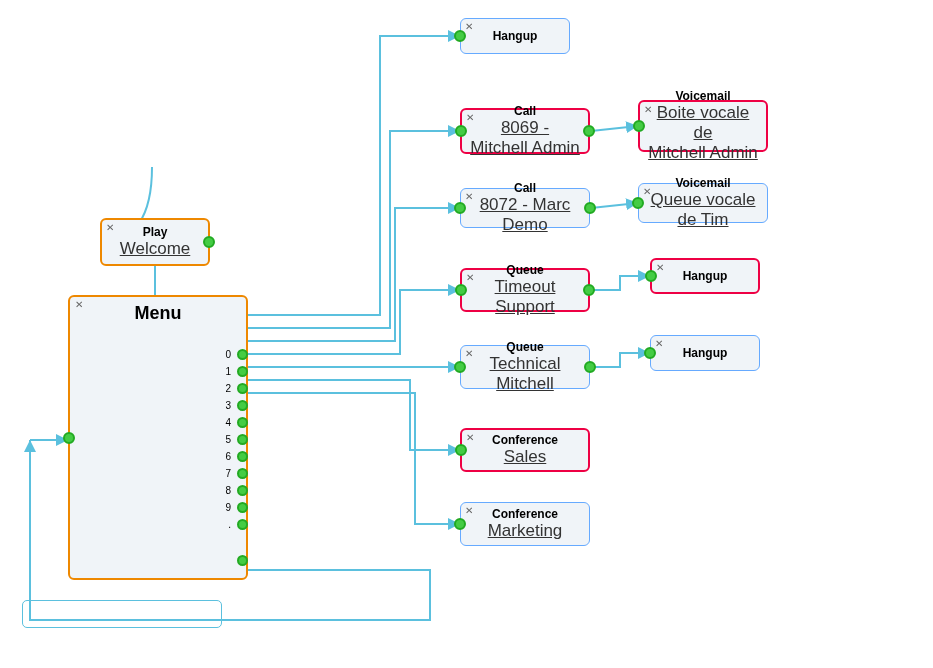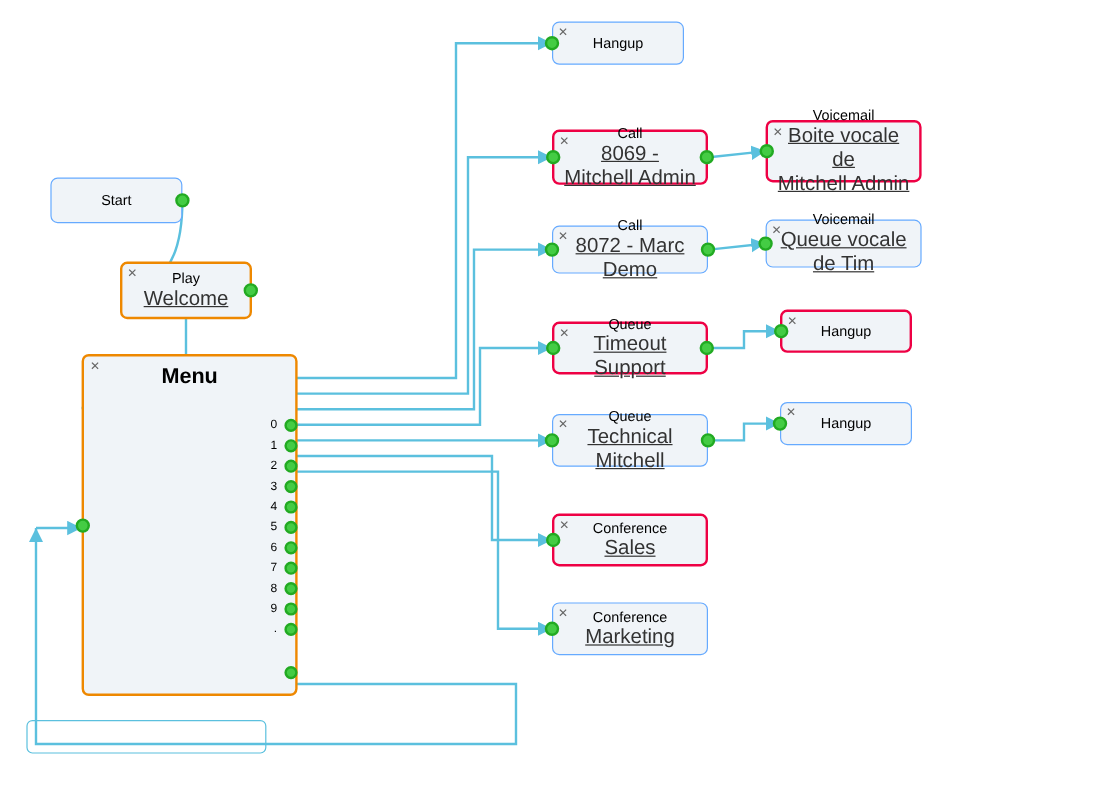--- a/index.html
+++ b/index.html
@@ -31,21 +31,21 @@
       border: 1.5px solid #aac;
       display: flex;
       flex-direction: column;
       align-items: center;
       justify-content: center;
       padding: 4px 8px;
       text-align: center;
       cursor: pointer;
     }
     .node .node-title {
-      font-weight: normal;
+      font-weight: bold;
       font-size: 12px;
     }
     .node .node-subtitle {
       font-size: 17px;
       color: #333;
       text-decoration: underline;
     }
     .node .close-btn {
       position: absolute;
       top: 2px;
@@ -145,24 +145,20 @@
 
     <path d="M 591,367 L 620,367 L 620,353 L 650,353" stroke="#5bc0de" stroke-width="2" fill="none" marker-end="url(#arr)"></path>
 
     <defs>
       <marker id="arr" markerWidth="8" markerHeight="8" refX="6" refY="3" orient="auto">
         <path d="M0,0 L6,3 L0,6 Z" fill="#5bc0de"></path>
       </marker>
     </defs>
   </svg>
 
-  <div class="node blue-border" style="left:42px;top:148px;width:110px;height:38px;">
-    <span class="node-title">Start</span>
-    <div class="port port-right"></div>
-  </div>
 
   <div class="node orange-border" style="left:100px;top:218px;width:110px;height:48px;">
     <span class="close-btn">✕</span>
     <span class="node-title">Play</span>
     <span class="node-subtitle">Welcome</span>
     <div class="port port-right"></div>
   </div>
 
   <div class="node blue-border" style="left:460px;top:18px;width:110px;height:36px;">
     <span class="close-btn">✕</span>

